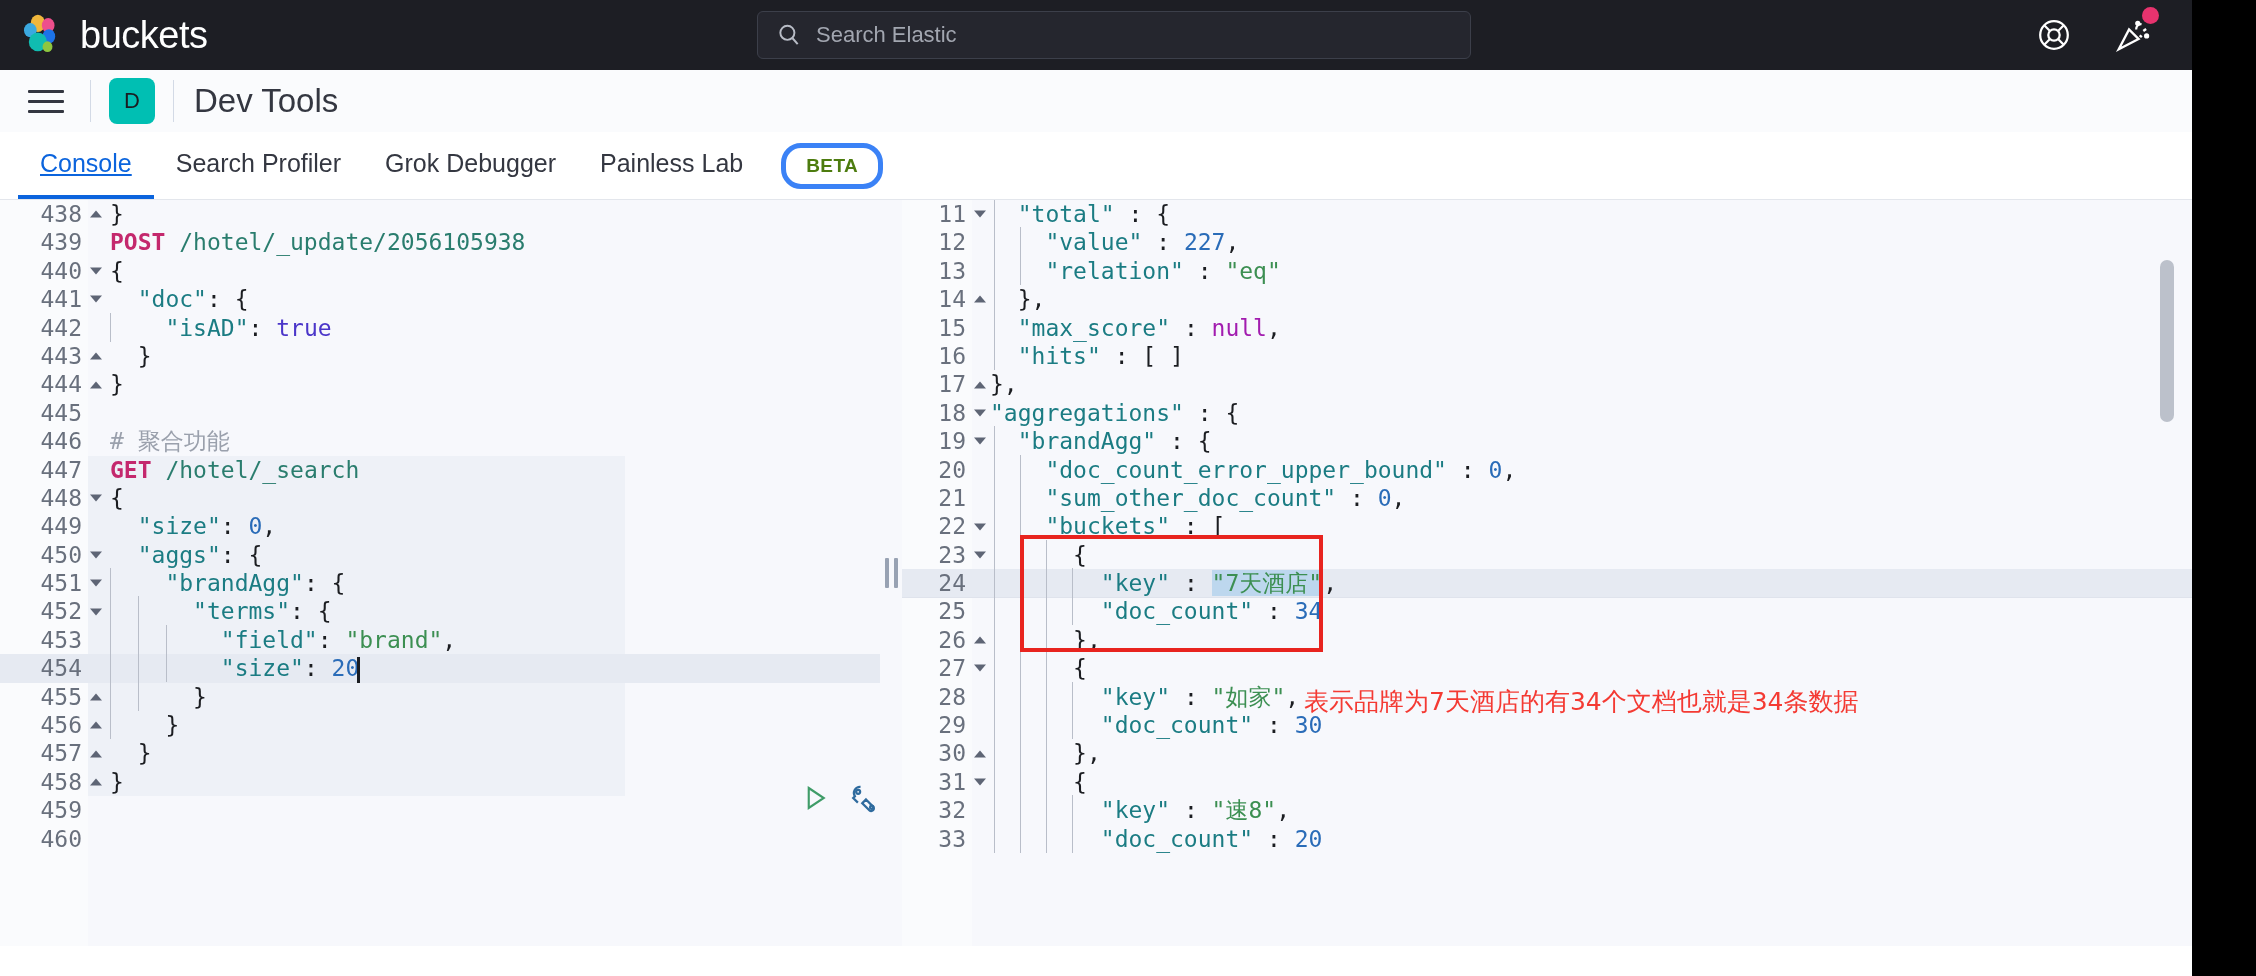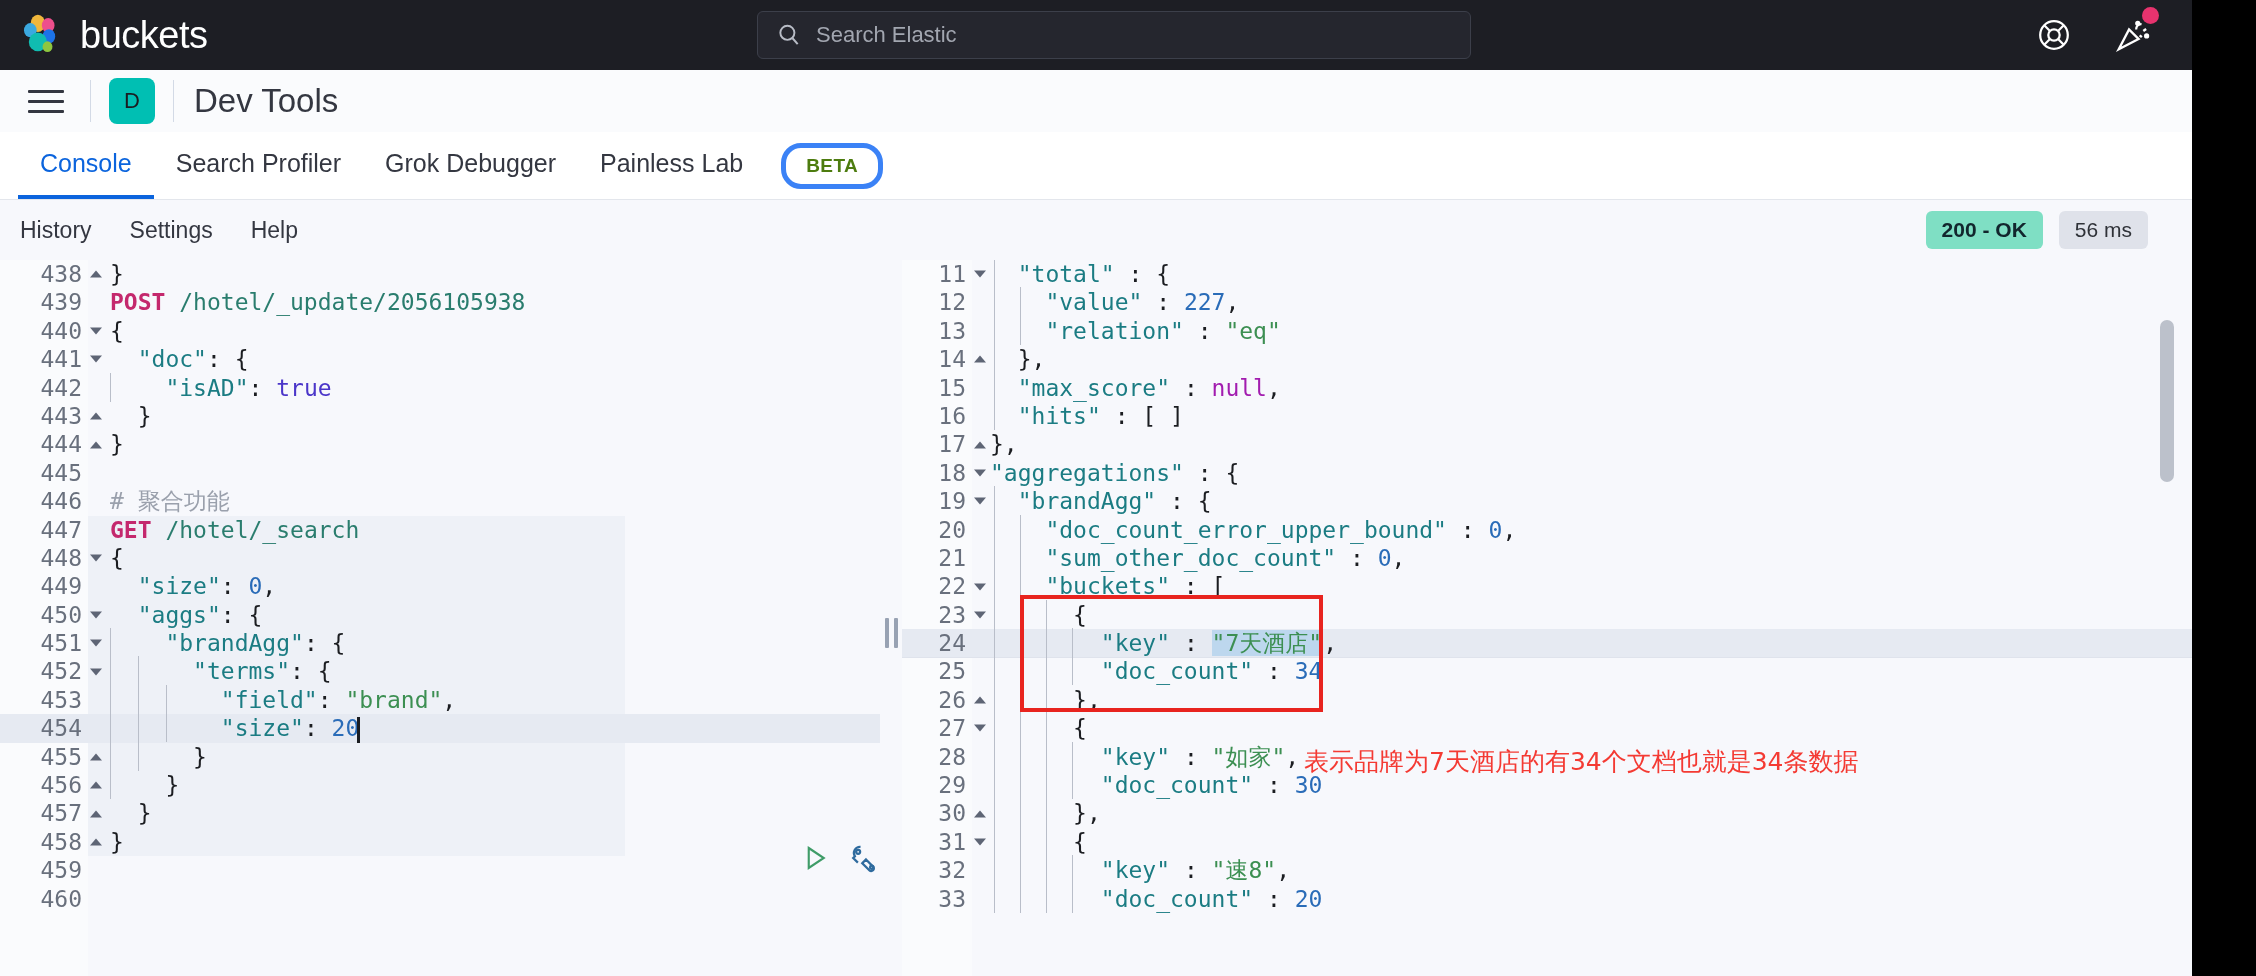--- a/index.html
+++ b/index.html
@@ -132,21 +132,21 @@
   }
   .tab {
     display: flex; align-items: center;
     padding: 0 22px;
     font-size: 25px;
     color: #343741;
     cursor: pointer;
     border-bottom: 4px solid transparent;
     white-space: nowrap;
   }
-  .tab.active { color: #0b64dd; border-bottom-color: #0b64dd; }
+  .tab.active { color: #0b64dd; border-bottom-color: #0b64dd; text-decoration: underline; }
   .beta-pill {
     margin-left: 16px;
     align-self: center;
     border: 5px solid #3b82f6;
     border-radius: 20px;
     padding: 7px 20px;
     font-size: 19px;
     font-weight: bold;
     color: #4d7c0f;
     letter-spacing: 0.4px;
@@ -385,29 +385,20 @@
   </div>
 
   <div class="tabrow">
     <div class="tab active">Console</div>
     <div class="tab">Search Profiler</div>
     <div class="tab">Grok Debugger</div>
     <div class="tab">Painless Lab</div>
     <div class="beta-pill">BETA</div>
   </div>
 
-  <div class="subnav">
-    <div class="subnav-item">History</div>
-    <div class="subnav-item">Settings</div>
-    <div class="subnav-item">Help</div>
-    <div class="status-group">
-      <div class="status-ok">200 - OK</div>
-      <div class="status-time">56 ms</div>
-    </div>
-  </div>
 
   <div class="panes">
 
     <div class="pane pane-left">
       <div class="editor-body">
         <div class="gutter-bg"></div>
         <div class="active-block" id="left-active-block" style="top: 255.6px; height: 340.8px; left: 88px; right: 255px;"></div>
         <div style="position: absolute; left: 0px; width: 880px; height: 28.4px; top: 454.4px; background: rgb(223, 227, 236); z-index: 0; pointer-events: none;"></div>
           <div class="code" id="left-code"><div class="cl"><div class="gutter">438<span class="fold up"></span></div><div class="ltext"><span class="t-punc">}</span></div></div><div class="cl"><div class="gutter">439</div><div class="ltext"><span class="t-method-post">POST</span><span> </span><span class="t-url">/hotel/_update/2056105938</span></div></div><div class="cl"><div class="gutter">440<span class="fold down"></span></div><div class="ltext"><span class="t-punc">{</span></div></div><div class="cl"><div class="gutter">441<span class="fold down"></span></div><div class="ltext"><span>  </span><span class="t-key">"doc"</span><span class="t-punc">: {</span></div></div><div class="cl"><div class="gutter">442</div><div class="ltext"><span class="indent-guide" style="left: 22px;"></span><span>    </span><span class="t-key">"isAD"</span><span class="t-punc">: </span><span class="t-bool">true</span></div></div><div class="cl"><div class="gutter">443<span class="fold up"></span></div><div class="ltext"><span class="t-punc">  }</span></div></div><div class="cl"><div class="gutter">444<span class="fold up"></span></div><div class="ltext"><span class="t-punc">}</span></div></div><div class="cl"><div class="gutter">445</div><div class="ltext"></div></div><div class="cl"><div class="gutter">446</div><div class="ltext"><span class="t-comment"># 聚合功能</span></div></div><div class="cl"><div class="gutter">447</div><div class="ltext"><span class="t-method-get">GET</span><span> </span><span class="t-url">/hotel/_search</span></div></div><div class="cl"><div class="gutter">448<span class="fold down"></span></div><div class="ltext"><span class="t-punc">{</span></div></div><div class="cl"><div class="gutter">449</div><div class="ltext"><span>  </span><span class="t-key">"size"</span><span class="t-punc">: </span><span class="t-num">0</span><span class="t-punc">,</span></div></div><div class="cl"><div class="gutter">450<span class="fold down"></span></div><div class="ltext"><span>  </span><span class="t-key">"aggs"</span><span class="t-punc">: {</span></div></div><div class="cl"><div class="gutter">451<span class="fold down"></span></div><div class="ltext"><span class="indent-guide" style="left: 22px;"></span><span>    </span><span class="t-key">"brandAgg"</span><span class="t-punc">: {</span></div></div><div class="cl"><div class="gutter">452<span class="fold down"></span></div><div class="ltext"><span class="indent-guide" style="left: 22px;"></span><span class="indent-guide" style="left: 50px;"></span><span>      </span><span class="t-key">"terms"</span><span class="t-punc">: {</span></div></div><div class="cl"><div class="gutter">453</div><div class="ltext"><span class="indent-guide" style="left: 22px;"></span><span class="indent-guide" style="left: 50px;"></span><span class="indent-guide" style="left: 78px;"></span><span>        </span><span class="t-key">"field"</span><span class="t-punc">: </span><span class="t-str">"brand"</span><span class="t-punc">,</span></div></div><div class="cl row-hl"><div class="gutter">454</div><div class="ltext"><span class="indent-guide" style="left: 22px;"></span><span class="indent-guide" style="left: 50px;"></span><span class="indent-guide" style="left: 78px;"></span><span>        </span><span class="t-key">"size"</span><span class="t-punc">: </span><span class="t-num">20</span><span class="mouse-caret" style="position: relative; display: inline-block; vertical-align: middle; margin-left: -2px;"></span></div></div><div class="cl"><div class="gutter">455<span class="fold up"></span></div><div class="ltext"><span class="indent-guide" style="left: 22px;"></span><span class="indent-guide" style="left: 50px;"></span><span class="t-punc">      }</span></div></div><div class="cl"><div class="gutter">456<span class="fold up"></span></div><div class="ltext"><span class="indent-guide" style="left: 22px;"></span><span class="t-punc">    }</span></div></div><div class="cl"><div class="gutter">457<span class="fold up"></span></div><div class="ltext"><span class="t-punc">  }</span></div></div><div class="cl"><div class="gutter">458<span class="fold up"></span></div><div class="ltext"><span class="t-punc">}</span></div></div><div class="cl"><div class="gutter">459</div><div class="ltext"></div></div><div class="cl"><div class="gutter">460</div><div class="ltext"></div></div></div>
       </div>

